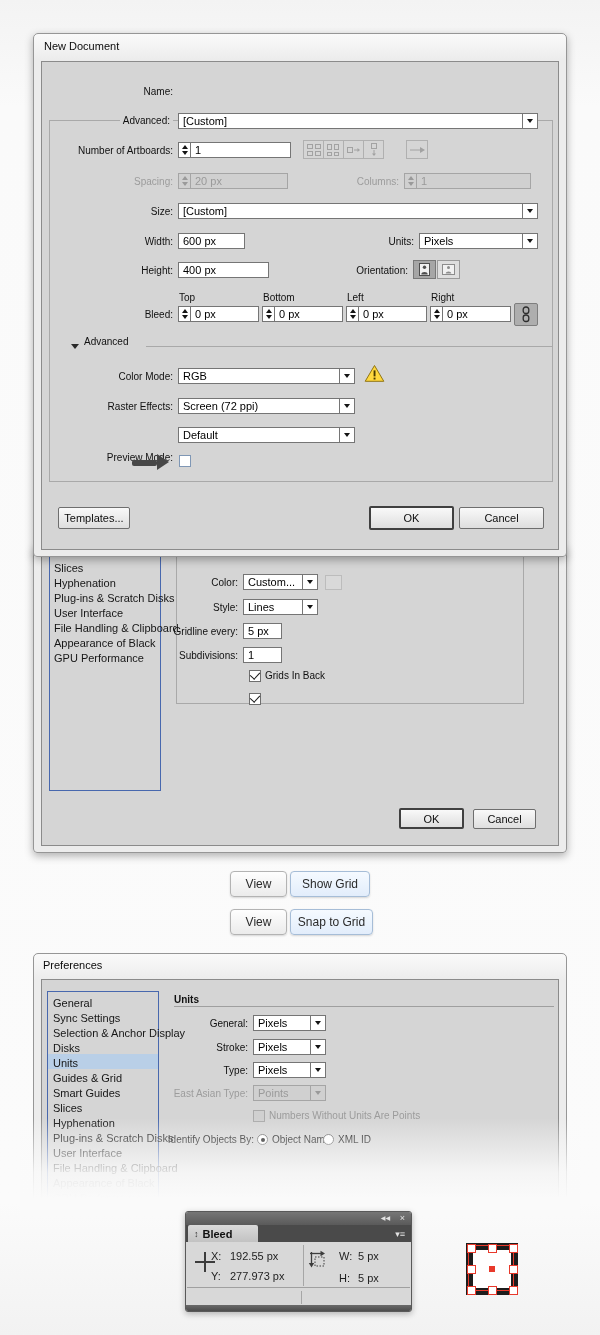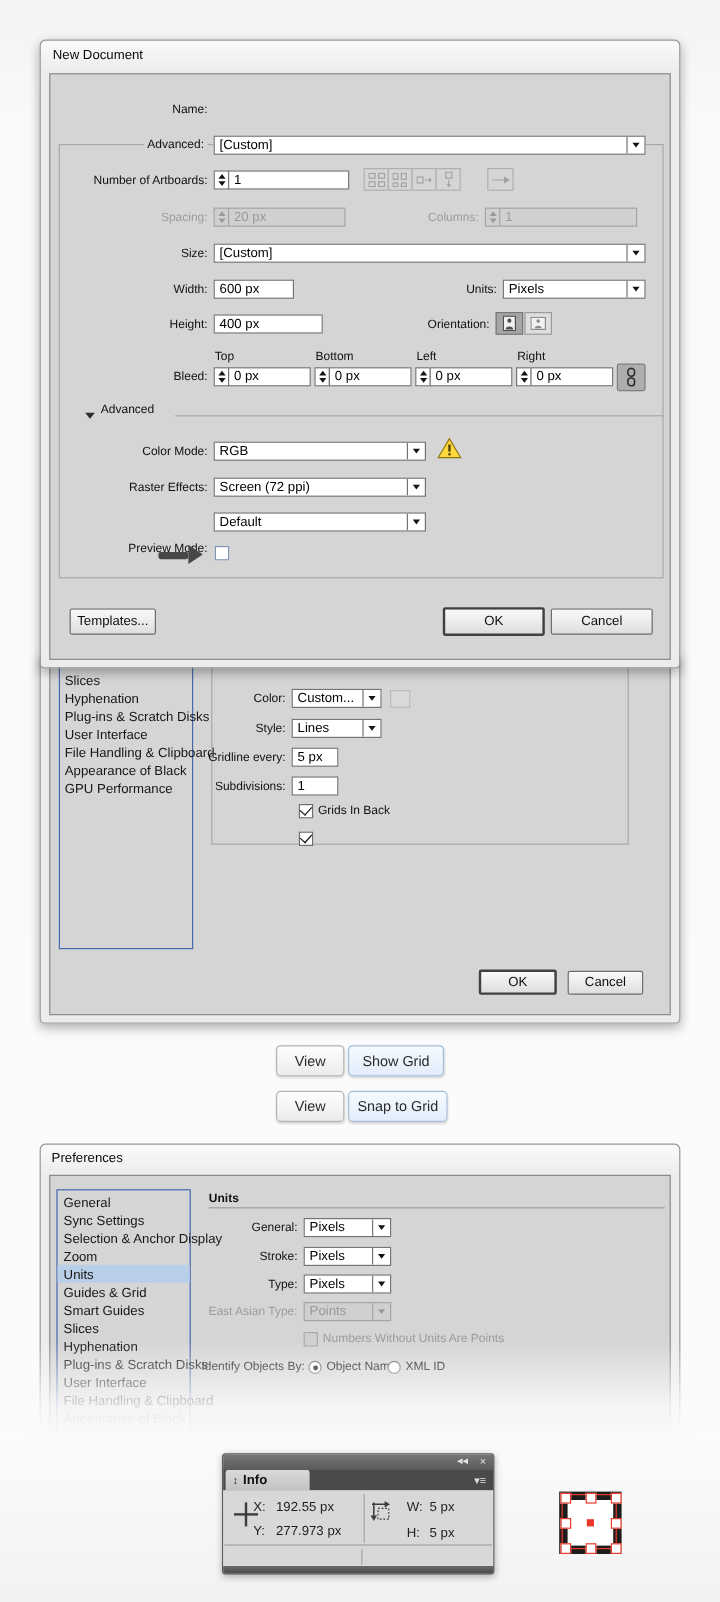--- a/index.html
+++ b/index.html
@@ -311,21 +311,21 @@
   <div class="chip bl" style="left:290px;top:909px;width:83px">Snap to Grid</div>
 
   <section class="win" style="left:33px;top:953px;width:534px;height:258px;z-index:1;box-shadow:none">
     <div class="wtitle" style="left:9px;top:5px">Preferences</div>
     <div class="panel" style="left:7px;top:25px;width:518px;height:233px"></div>
     <div style="position:absolute;left:13px;top:37px;width:112px;height:218px;border:1px solid #4868ae"></div>
     <div class="hl" style="left:14px;top:100px;width:110px;height:15px"></div>
     <div class="sb" style="left:19px;top:43px">General</div>
     <div class="sb" style="left:19px;top:58px">Sync Settings</div>
     <div class="sb" style="left:19px;top:73px">Selection &amp; Anchor Display</div>
-    <div class="sb" style="left:19px;top:88px">Zoom</div>
+    <div class="sb" style="left:19px;top:88px">Disks</div>
     <div class="sb" style="left:19px;top:103px">Units</div>
     <div class="sb" style="left:19px;top:118px">Guides &amp; Grid</div>
     <div class="sb" style="left:19px;top:133px">Smart Guides</div>
     <div class="sb" style="left:19px;top:148px">Slices</div>
     <div class="sb" style="left:19px;top:163px">Hyphenation</div>
     <div class="sb" style="left:19px;top:178px">Plug-ins &amp; Scratch Disks</div>
     <div class="sb" style="left:19px;top:193px">User Interface</div>
     <div class="sb" style="left:19px;top:208px">File Handling &amp; Clipboard</div>
     <div class="sb" style="left:19px;top:223px;color:#6f6f6f">Appearance of Black</div>
     <div class="sb" style="left:19px;top:238px;color:#8c8c8c">GPU Performance</div>
@@ -364,21 +364,21 @@
        background:linear-gradient(180deg,rgba(250,250,250,0) 0%,rgba(250,250,250,.85) 55%,#fafafa 82%)"></div>
 
   <section class="ipanel" style="left:185px;top:1211px;width:227px;height:101px;z-index:5">
     <div class="ihead">
       <span class="ighost" style="right:21px;top:3px;font-size:6px">◀◀</span>
       <span class="ighost" style="right:6px;top:2px;font-size:9px">×</span>
     </div>
     <div class="itabs">
       <div class="itab">
         <span style="font-size:9px;color:#333">↕</span>
-        <b>Info</b>
+        <b>Bleed</b>
       </div>
       <span class="ighost" style="right:6px;top:5px;font-size:9px">▾≡</span>
     </div>
     <div class="ibody">
       <div class="cross" style="left:9px;top:10px"></div>
       <div class="itxt" style="left:25px;top:8px">X:</div>
       <div class="itxt" style="left:44px;top:8px">192.55 px</div>
       <div class="itxt" style="left:25px;top:28px">Y:</div>
       <div class="itxt" style="left:44px;top:28px">277.973 px</div>
       <div class="vline" style="left:117px;top:3px;height:41px"></div>

